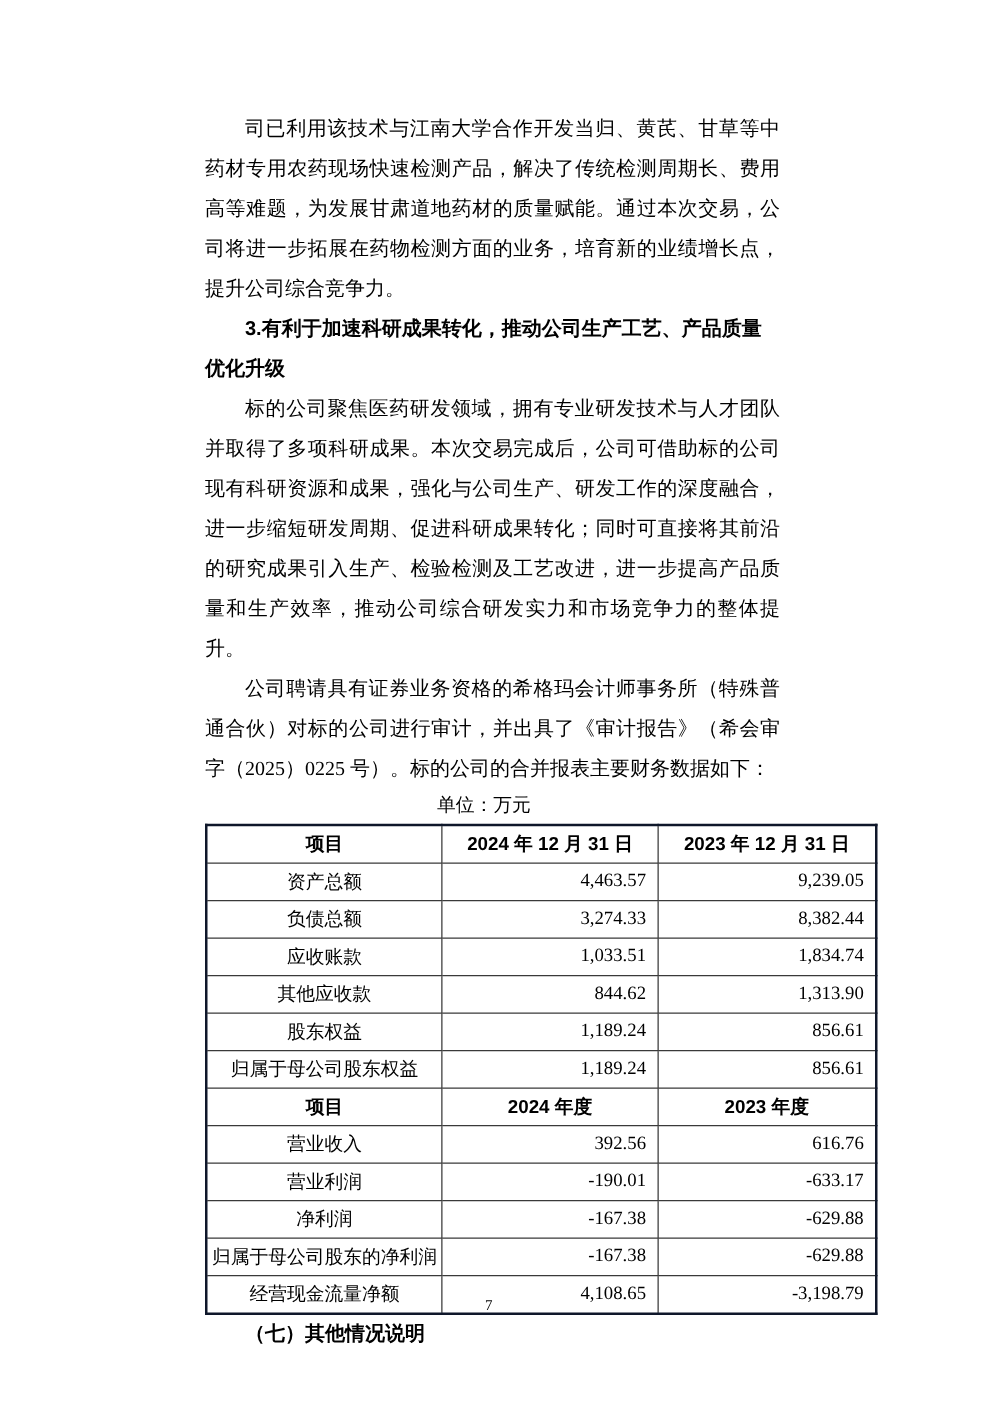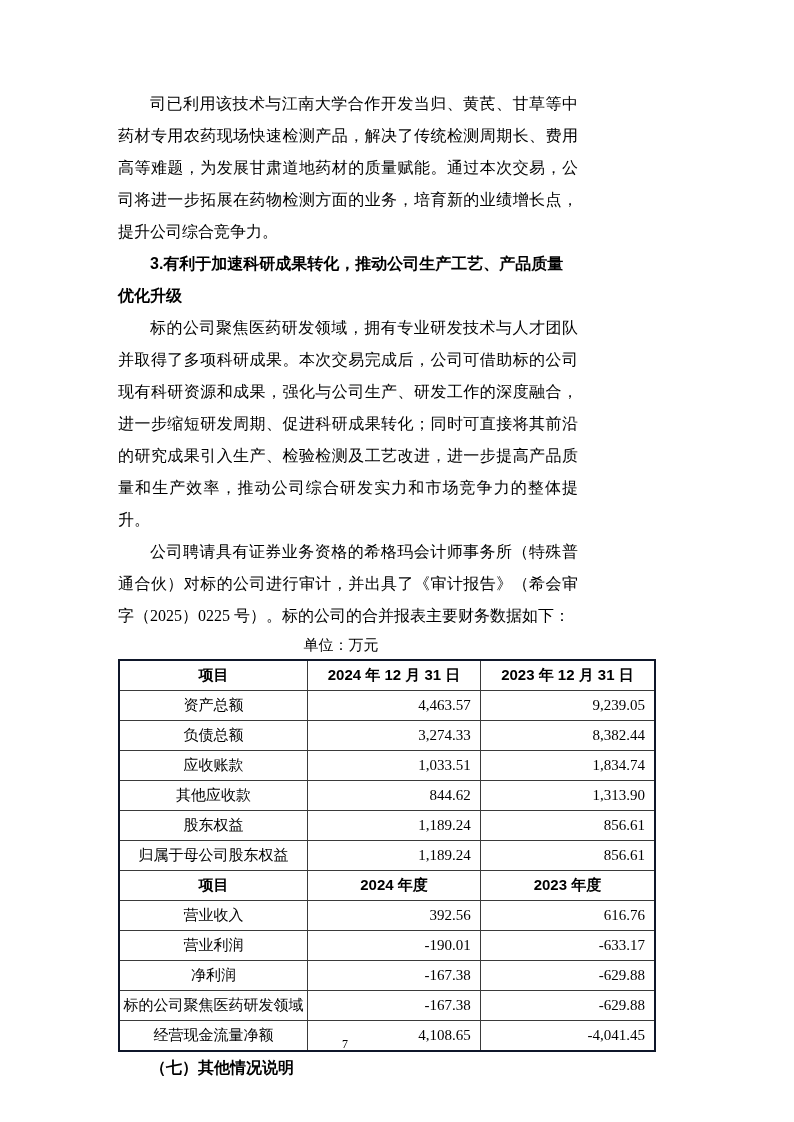--- a/index.html
+++ b/index.html
@@ -1,19 +1,19 @@
 <!DOCTYPE html>
 <html lang="zh"><head>
 <meta charset="utf-8">
 <style>
   html,body{margin:0;padding:0;background:#ffffff;}
   .page{
     width:690px;height:1122px;position:relative;background:#ffffff;color:#000000;
     font-family:"Liberation Serif","DejaVu Serif",serif;
-    box-sizing:border-box;padding:88px 112px 0 118px;overflow:hidden;
+    box-sizing:border-box;padding:88px 112px 0 118px;overflow:hidden;margin-left:46px;
   }
   .body-text{
     font-size:16px;line-height:32px;text-align:justify;text-indent:2em;margin:0;
   }
   .heading{
     font-family:"Liberation Sans","DejaVu Sans",sans-serif;
     font-weight:700;font-size:16px;line-height:32px;text-indent:2em;margin:0;text-align:left;
   }
   .unit-note{
     font-size:15px;line-height:26px;text-align:center;padding-right:14px;margin:0;
@@ -108,28 +108,28 @@
         <td class="label">营业利润</td>
         <td class="num">-190.01</td>
         <td class="num">-633.17</td>
       </tr>
       <tr>
         <td class="label">净利润</td>
         <td class="num">-167.38</td>
         <td class="num">-629.88</td>
       </tr>
       <tr>
-        <td class="label">标的公司聚焦医药研发领域</td>
+        <td class="label">归属于母公司股东的净利润</td>
         <td class="num">-167.38</td>
         <td class="num">-629.88</td>
       </tr>
       <tr>
         <td class="label">经营现金流量净额</td>
         <td class="num">4,108.65</td>
-        <td class="num">-4,041.45</td>
+        <td class="num">-3,198.79</td>
       </tr>
     </tbody>
   </table>
 
   <p class="heading">（七）其他情况说明</p>
 
   <p class="page-number">7</p>
 
 </div>
 

